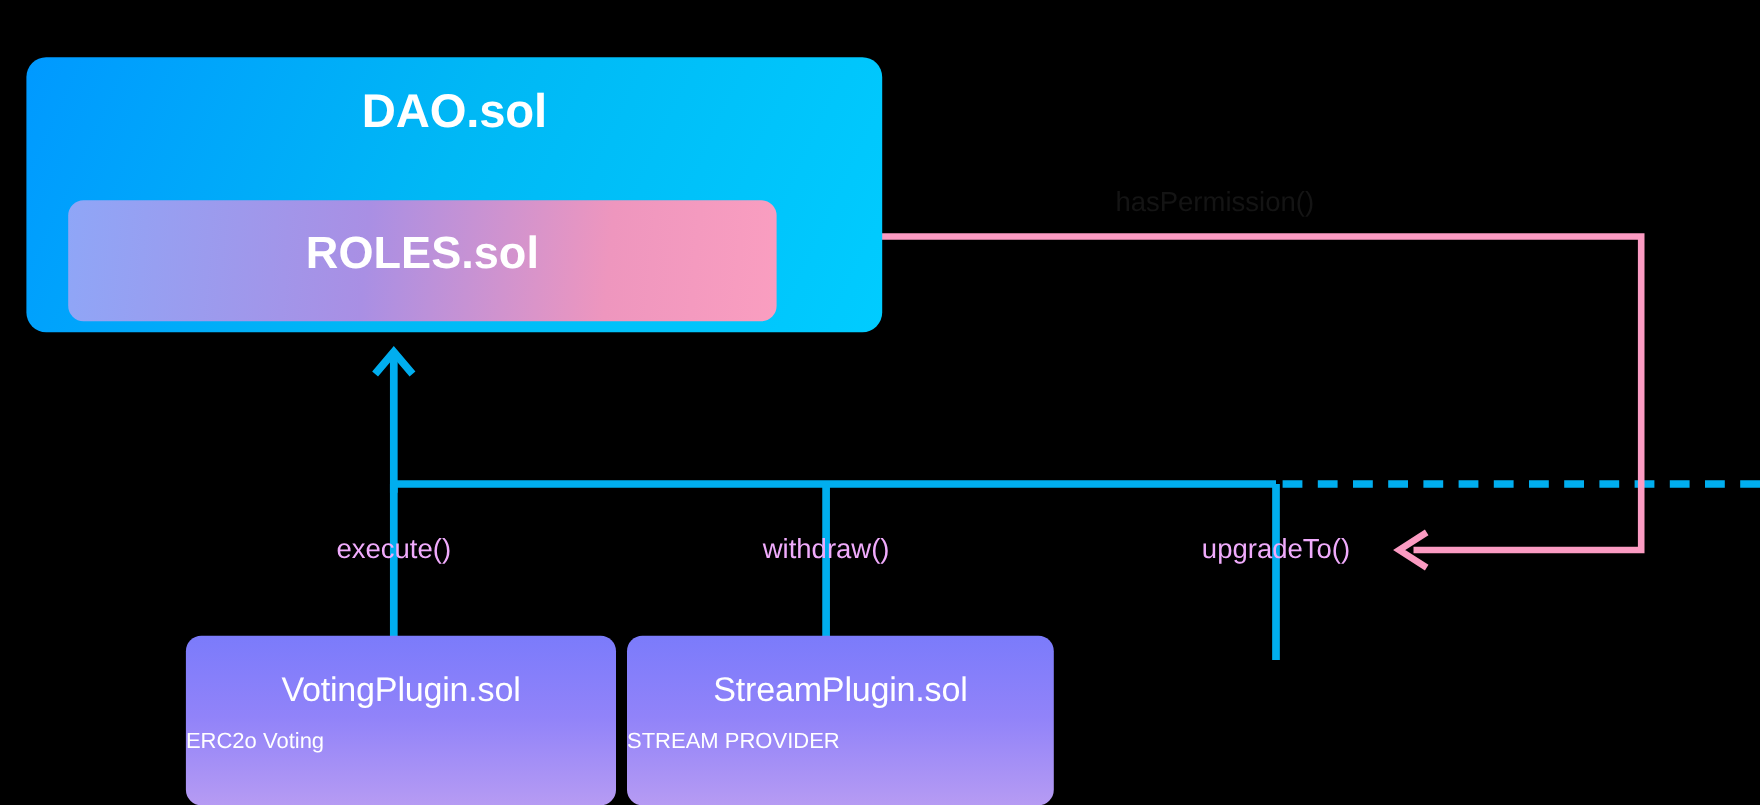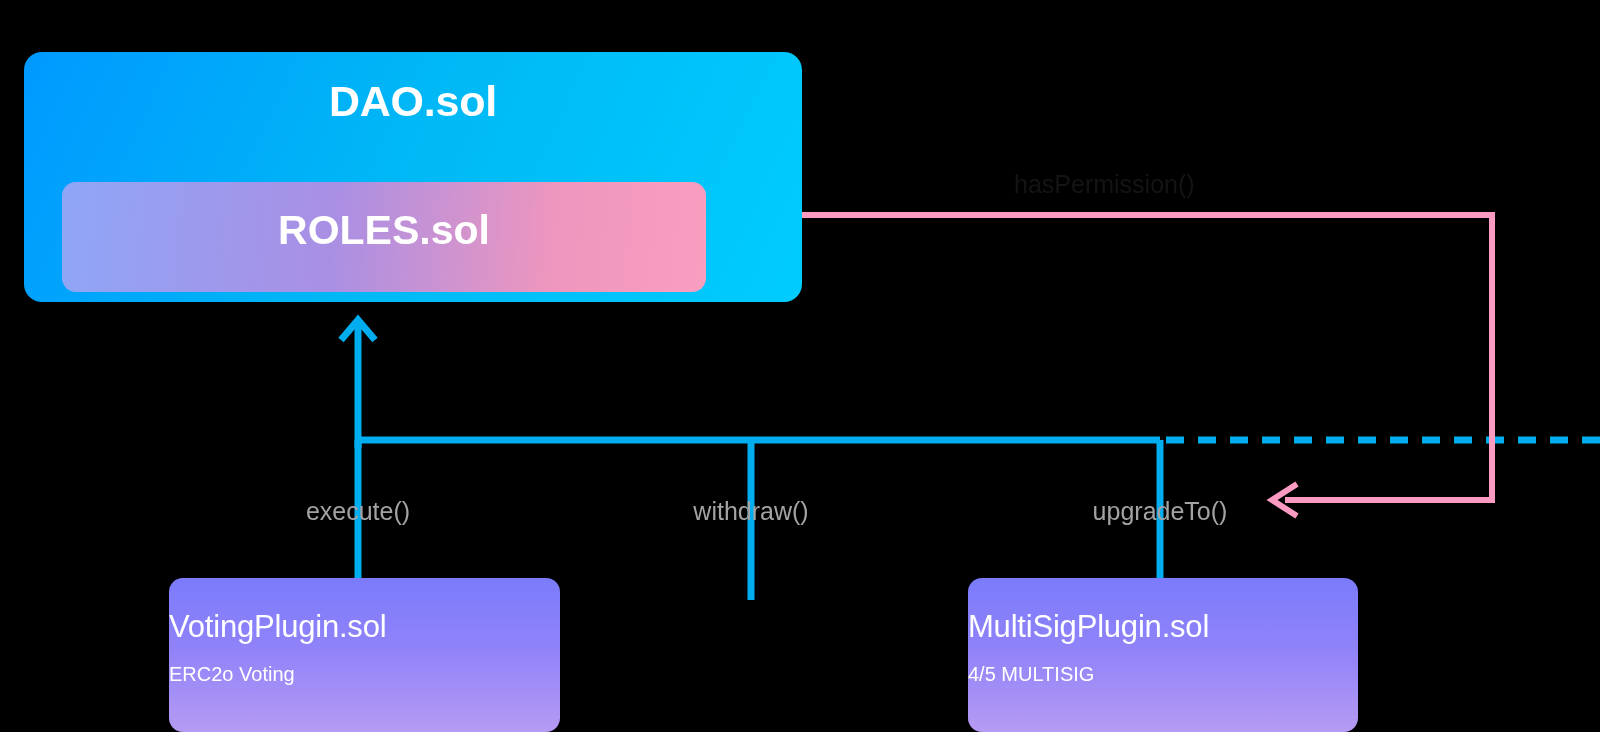--- a/index.html
+++ b/index.html
@@ -79,21 +79,21 @@
     height: 154px;
     border-radius: 14px;
     background: linear-gradient(180deg, #7B7BFB 0%, #9183F9 48%, #B69BF3 100%);
     box-sizing: border-box;
   }
   .plugin-title {
     position: absolute;
     left: 0;
     top: 33px;
     width: 100%;
-    text-align: left;
+    text-align: center;
     color: #ffffff;
     font-size: 31px;
     font-weight: 500;
     line-height: 1;
     letter-spacing: -0.2px;
   }
   .plugin-sub {
     position: absolute;
     left: 0;
     top: 86px;
@@ -101,27 +101,26 @@
     text-align: left;
     color: #ffffff;
     font-size: 20px;
     font-weight: 400;
     line-height: 1;
   }
 
   
   .call-label {
     position: absolute;
-    color: #a3a3a3;
+    color: #f0abfc;
     font-size: 25px;
     font-weight: 400;
     line-height: 1;
     white-space: nowrap;
     text-align: center;
-    margin-top: 12px;
   }
   .perm-label {
     position: absolute;
     color: #141414;
     font-size: 25px;
     font-weight: 400;
     line-height: 1;
     white-space: nowrap;
   }
 </style>
@@ -162,19 +161,19 @@
 
   <div class="call-label" style="left:258px; top:487px; width:200px;">execute()</div>
   <div class="call-label" style="left:1060px; top:487px; width:200px;">upgradeTo()</div>
   <div class="call-label" style="left:651px; top:487px; width:200px;">withdraw()</div>
 
   <div class="plugin-box" style="left:169px; width:391px;">
     <div class="plugin-title">VotingPlugin.sol</div>
     <div class="plugin-sub">ERC2o Voting</div>
   </div>
 
+  <div class="plugin-box" style="left:570px; width:388px;">
+    <div class="plugin-title">StreamPlugin.sol</div>
+    <div class="plugin-sub">STREAM PROVIDER</div>
+  </div>
 
-  <div class="plugin-box" style="left:968px; width:390px;">
-    <div class="plugin-title">MultiSigPlugin.sol</div>
-    <div class="plugin-sub">4/5 MULTISIG</div>
-  </div>
 
 </div>
 
 </body></html>

